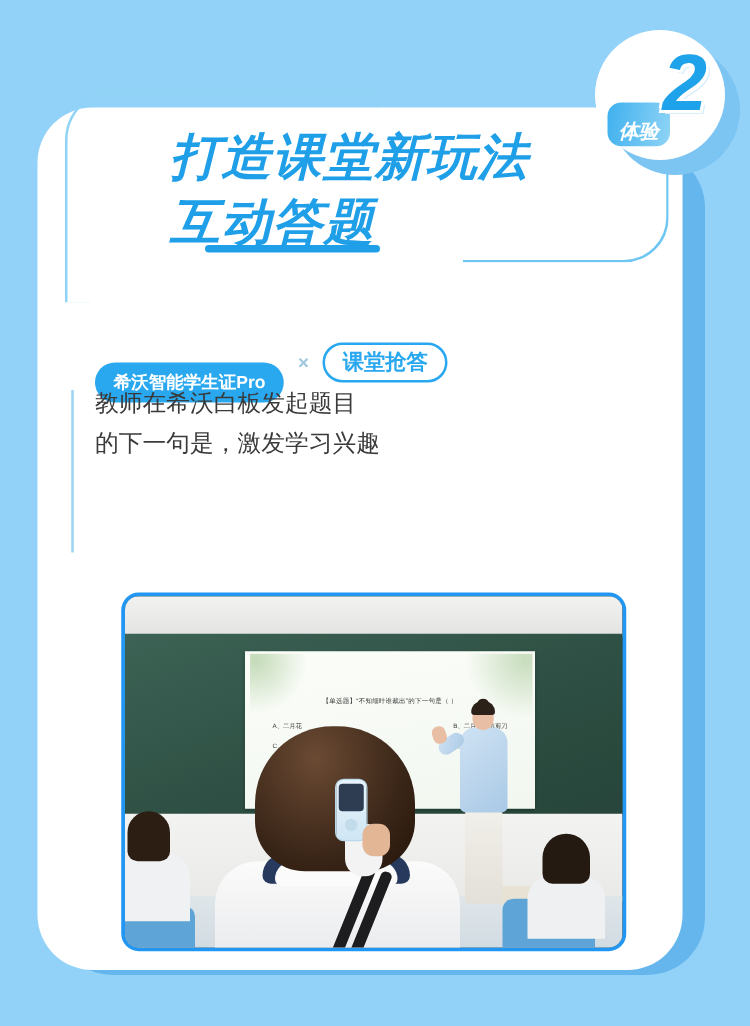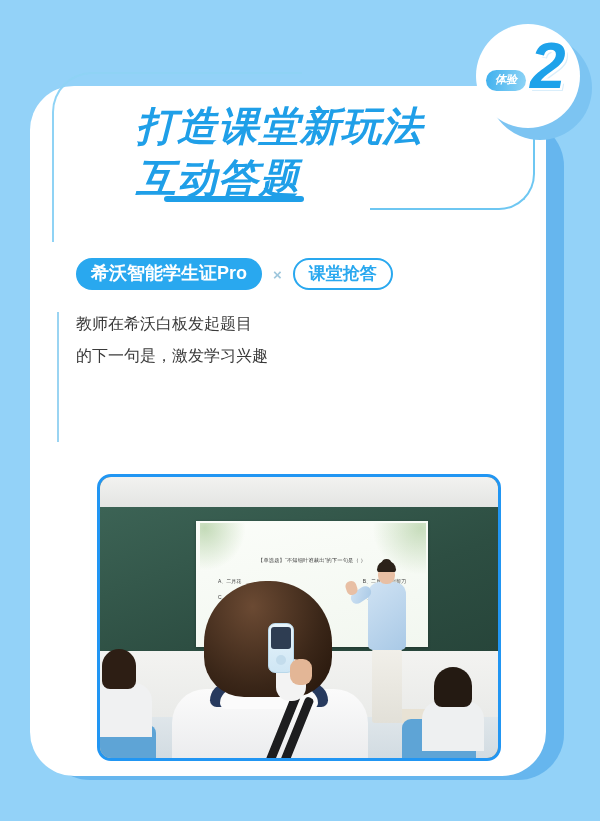--- a/index.html
+++ b/index.html
@@ -74,26 +74,26 @@
   }
   .badge-circle {
     position:absolute;
     left:4px; top:2px;
     width:104px; height:104px;
     border-radius:50%;
     background:#ffffff;
   }
   .badge-pill {
     position:absolute;
-    left:14px; top:48px;
-    padding:2px 9px 4px 9px;
+    left:14px; top:60px;
+    padding:16px 9px 4px 9px;
     border-radius:11px;
     background:linear-gradient(100deg,#3fb0ee,#8fd4f6);
     color:#ffffff;
-    font-size:11px;
+    font-size:16px;
     font-weight:bold;
     font-style:italic;
     letter-spacing:0px;
     line-height:15px;
     z-index:2;
   }
   .badge-num {
     position:absolute;
     left:58px; top:12px;
     font-size:64px;
@@ -134,26 +134,27 @@
   
   .tags {
     position:absolute;
     left:76px; top:258px;
     display:flex; align-items:center; gap:11px;
     z-index:7;
   }
   .tag-solid {
     background:#29a8ef;
     color:#ffffff;
-    font-size:18px;
+    font-size:14px;
     font-weight:bold;
     border-radius:16px;
     padding:5px 15px 6px 15px;
     line-height:21px;
     white-space:nowrap;
+    margin-top:32px;
   }
   .tag-x {
     color:#9fc7dd;
     font-size:15px;
     font-weight:bold;
   }
   .tag-outline {
     background:#ffffff;
     color:#29a8ef;
     border:2px solid #29a8ef;
@@ -173,21 +174,21 @@
     background:#9ad4f2;
     z-index:7;
   }
   .body-text {
     position:absolute;
     left:76px; top:308px;
     width:440px;
     z-index:7;
   }
   .body-line {
-    font-size:16px;
+    font-size:19px;
     line-height:32px;
     color:#3a3a3a;
     white-space:nowrap;
   }
   .body-line b { font-weight:bold; color:#2b2b2b; }
 
   
   .photo-frame {
     position:absolute;
     left:97px; top:474px;

